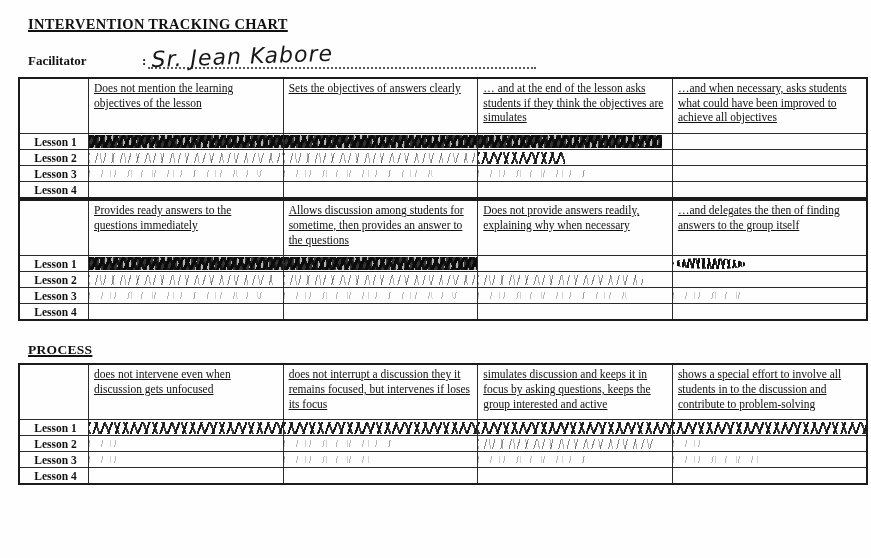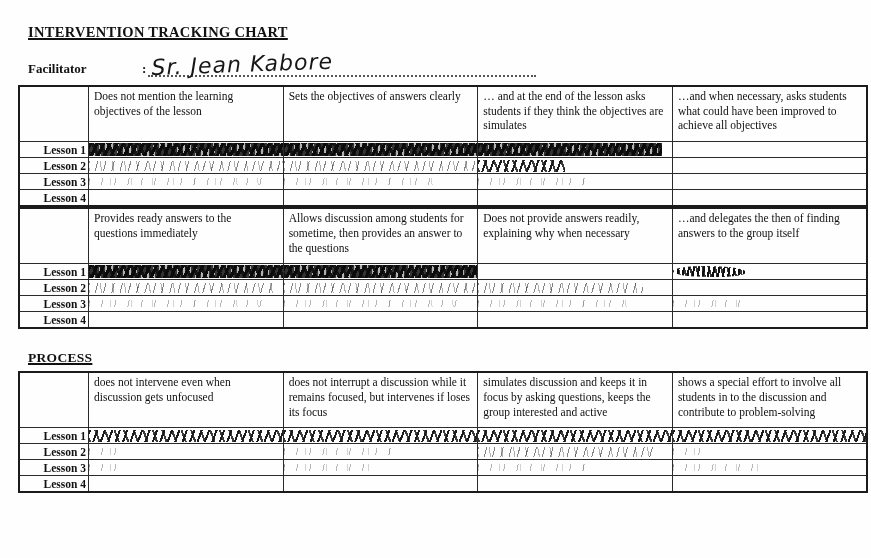--- a/index.html
+++ b/index.html
@@ -1,21 +1,21 @@
 <!DOCTYPE html>
 <html><head>
 <meta charset="utf-8">
 <style>
   html,body{margin:0;padding:0;background:#e8e8e8;}
   .sheet{
     width:871px;height:558px;background:#fefefe;position:relative;overflow:hidden;
     font-family:"Liberation Serif",serif;color:#111;box-sizing:border-box;
   }
   .doc-title{
-    margin:24px 0 0 28px;font-size:14.5px;font-weight:bold;letter-spacing:.3px;
+    margin:16px 0 0 28px;font-size:14.5px;font-weight:bold;letter-spacing:.3px;
     text-decoration:underline;text-decoration-thickness:2px;display:inline-block;
   }
   .fac-row{margin:14px 0 8px 28px;display:flex;align-items:flex-end;}
   .fac-label{font-weight:bold;font-size:13px;width:114px;flex:none;}
   .fac-colon{font-weight:bold;font-size:13px;flex:none;margin-right:2px;}
   .fac-line{position:relative;width:388px;height:20px;border-bottom:2px dotted #555;flex:none;}
   .handwriting{
     position:absolute;left:4px;bottom:-5px;font-size:22px;font-style:italic;
     font-family:"DejaVu Sans",sans-serif;transform:rotate(-2deg);transform-origin:left bottom;
     white-space:nowrap;color:#161616;letter-spacing:1px;
@@ -25,24 +25,24 @@
     text-decoration:underline;text-decoration-thickness:2px;display:table;
   }
   table.grid{
     border-collapse:collapse;margin:0 0 0 18px;table-layout:fixed;width:850px;
     font-family:"Liberation Serif",serif;border:2px solid #1b1b1b;
   }
   table.grid th,table.grid td{border:1.5px solid #2a2a2a;}
   th.corner{width:66px;}
   th.crit{
     font-weight:normal;font-size:11.5px;text-align:left;vertical-align:top;
-    padding:2px 5px 8px 5px;line-height:1.28;color:#101010;
+    padding:2px 5px 8px 5px;line-height:1.28;color:#101010;text-decoration:underline;
   }
   th.rowlab{
-    font-weight:bold;font-size:11.5px;text-align:right;padding:0 2px 0 5px;
+    font-weight:bold;font-size:11.5px;text-align:center;padding:0 2px 0 5px;
     height:15px;white-space:nowrap;
   }
   td.cell{height:15px;padding:0;vertical-align:middle;overflow:hidden;}
   .mark{display:block;}
   .mark-heavy{
     height:13px;
     background:
       repeating-linear-gradient(115deg,#0b0b0b 0 3px,rgba(0,0,0,0) 3px 6px),
       repeating-linear-gradient(65deg,#141414 0 3px,rgba(0,0,0,0) 3px 7px),
       repeating-linear-gradient(90deg,rgba(15,15,15,.85) 0 4px,rgba(0,0,0,.3) 4px 6px);
@@ -213,21 +213,21 @@
       </table>
   </section>
 
   <section>
     <h2 class="sec-heading">PROCESS</h2>
     <table class="grid">
         <thead>
           <tr>
             <th class="corner"></th>
             <th class="crit">does not intervene even when discussion gets unfocused</th>
-            <th class="crit">does not interrupt a discussion while it remains focused, but intervenes if loses its focus</th>
+            <th class="crit">does not interrupt a discussion they it remains focused, but intervenes if loses its focus</th>
             <th class="crit">simulates discussion and keeps it in focus by asking questions, keeps the group interested and active</th>
             <th class="crit">shows a special effort to involve all students in to the discussion and contribute to problem-solving</th>
           </tr>
         </thead>
         <tbody>
           <tr>
             <th class="rowlab">Lesson 1</th>
             <td class="cell">
               <span class="mark mark-scrawl" style="width: 100%;"></span>
             </td>

